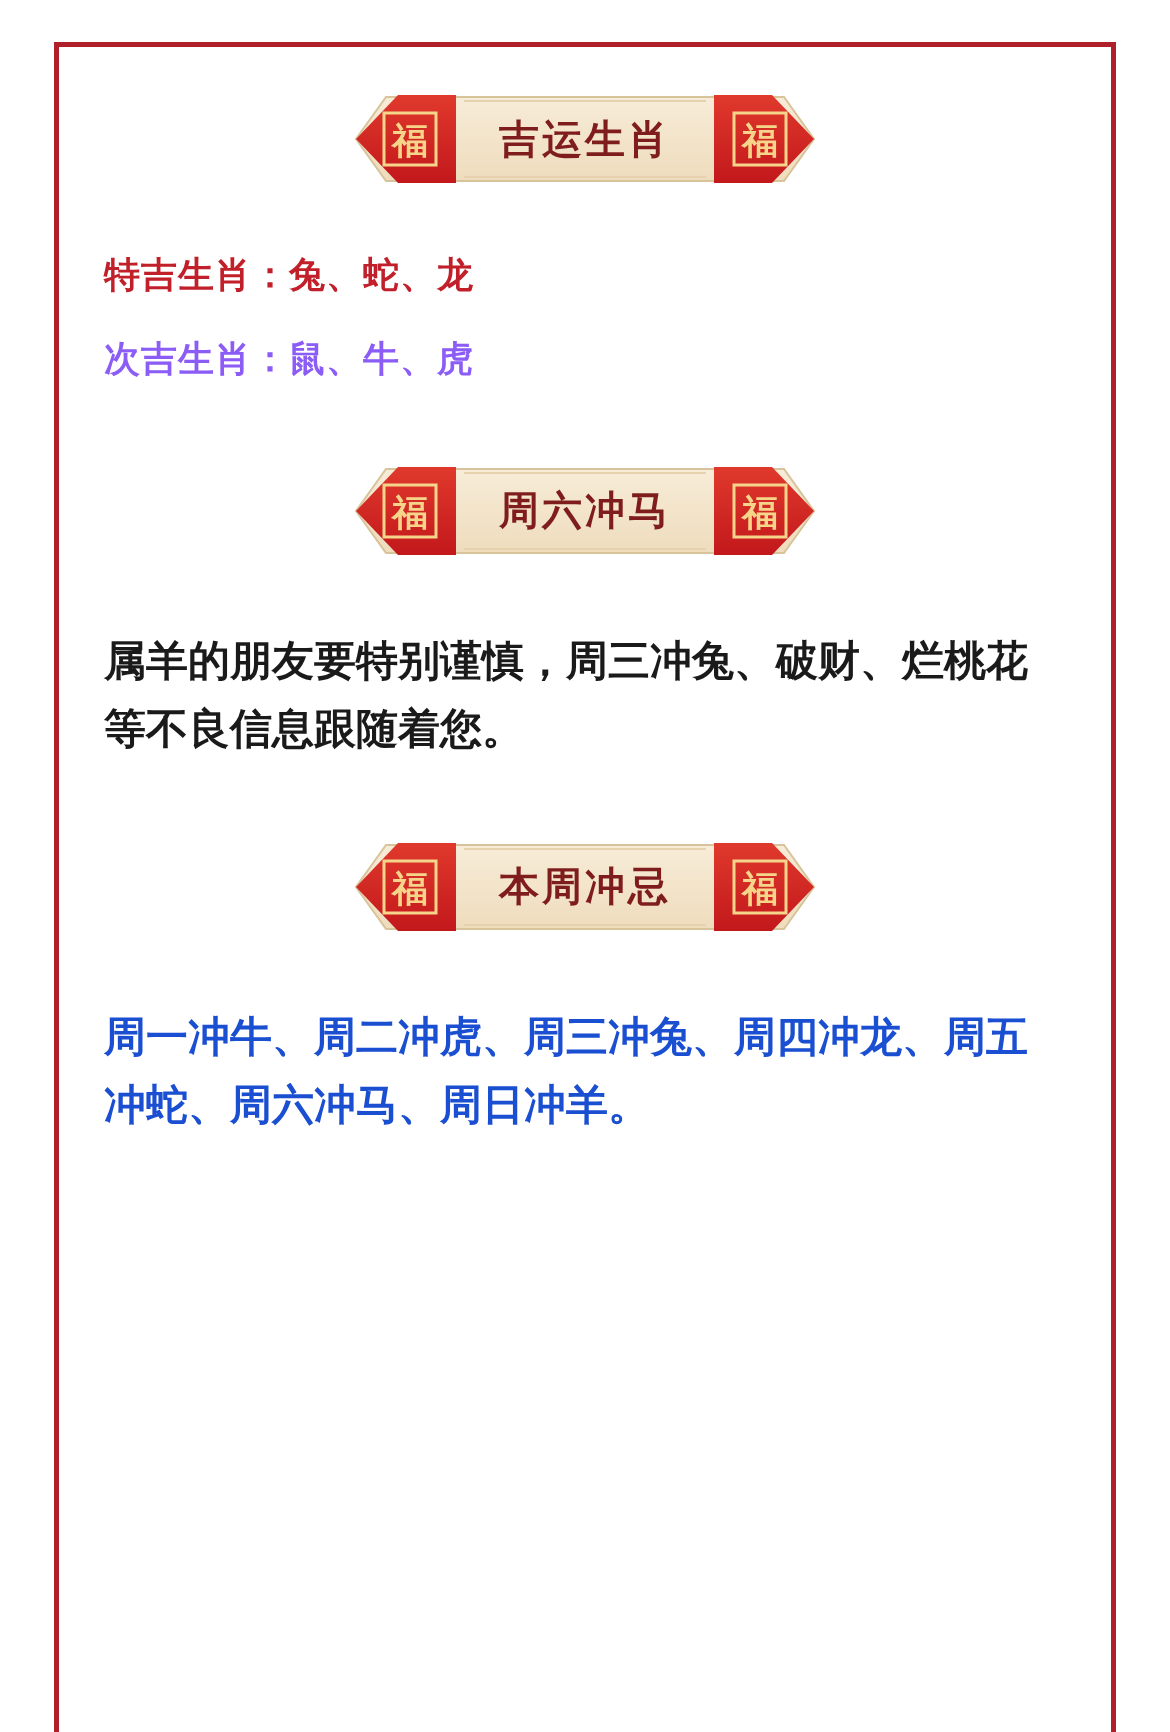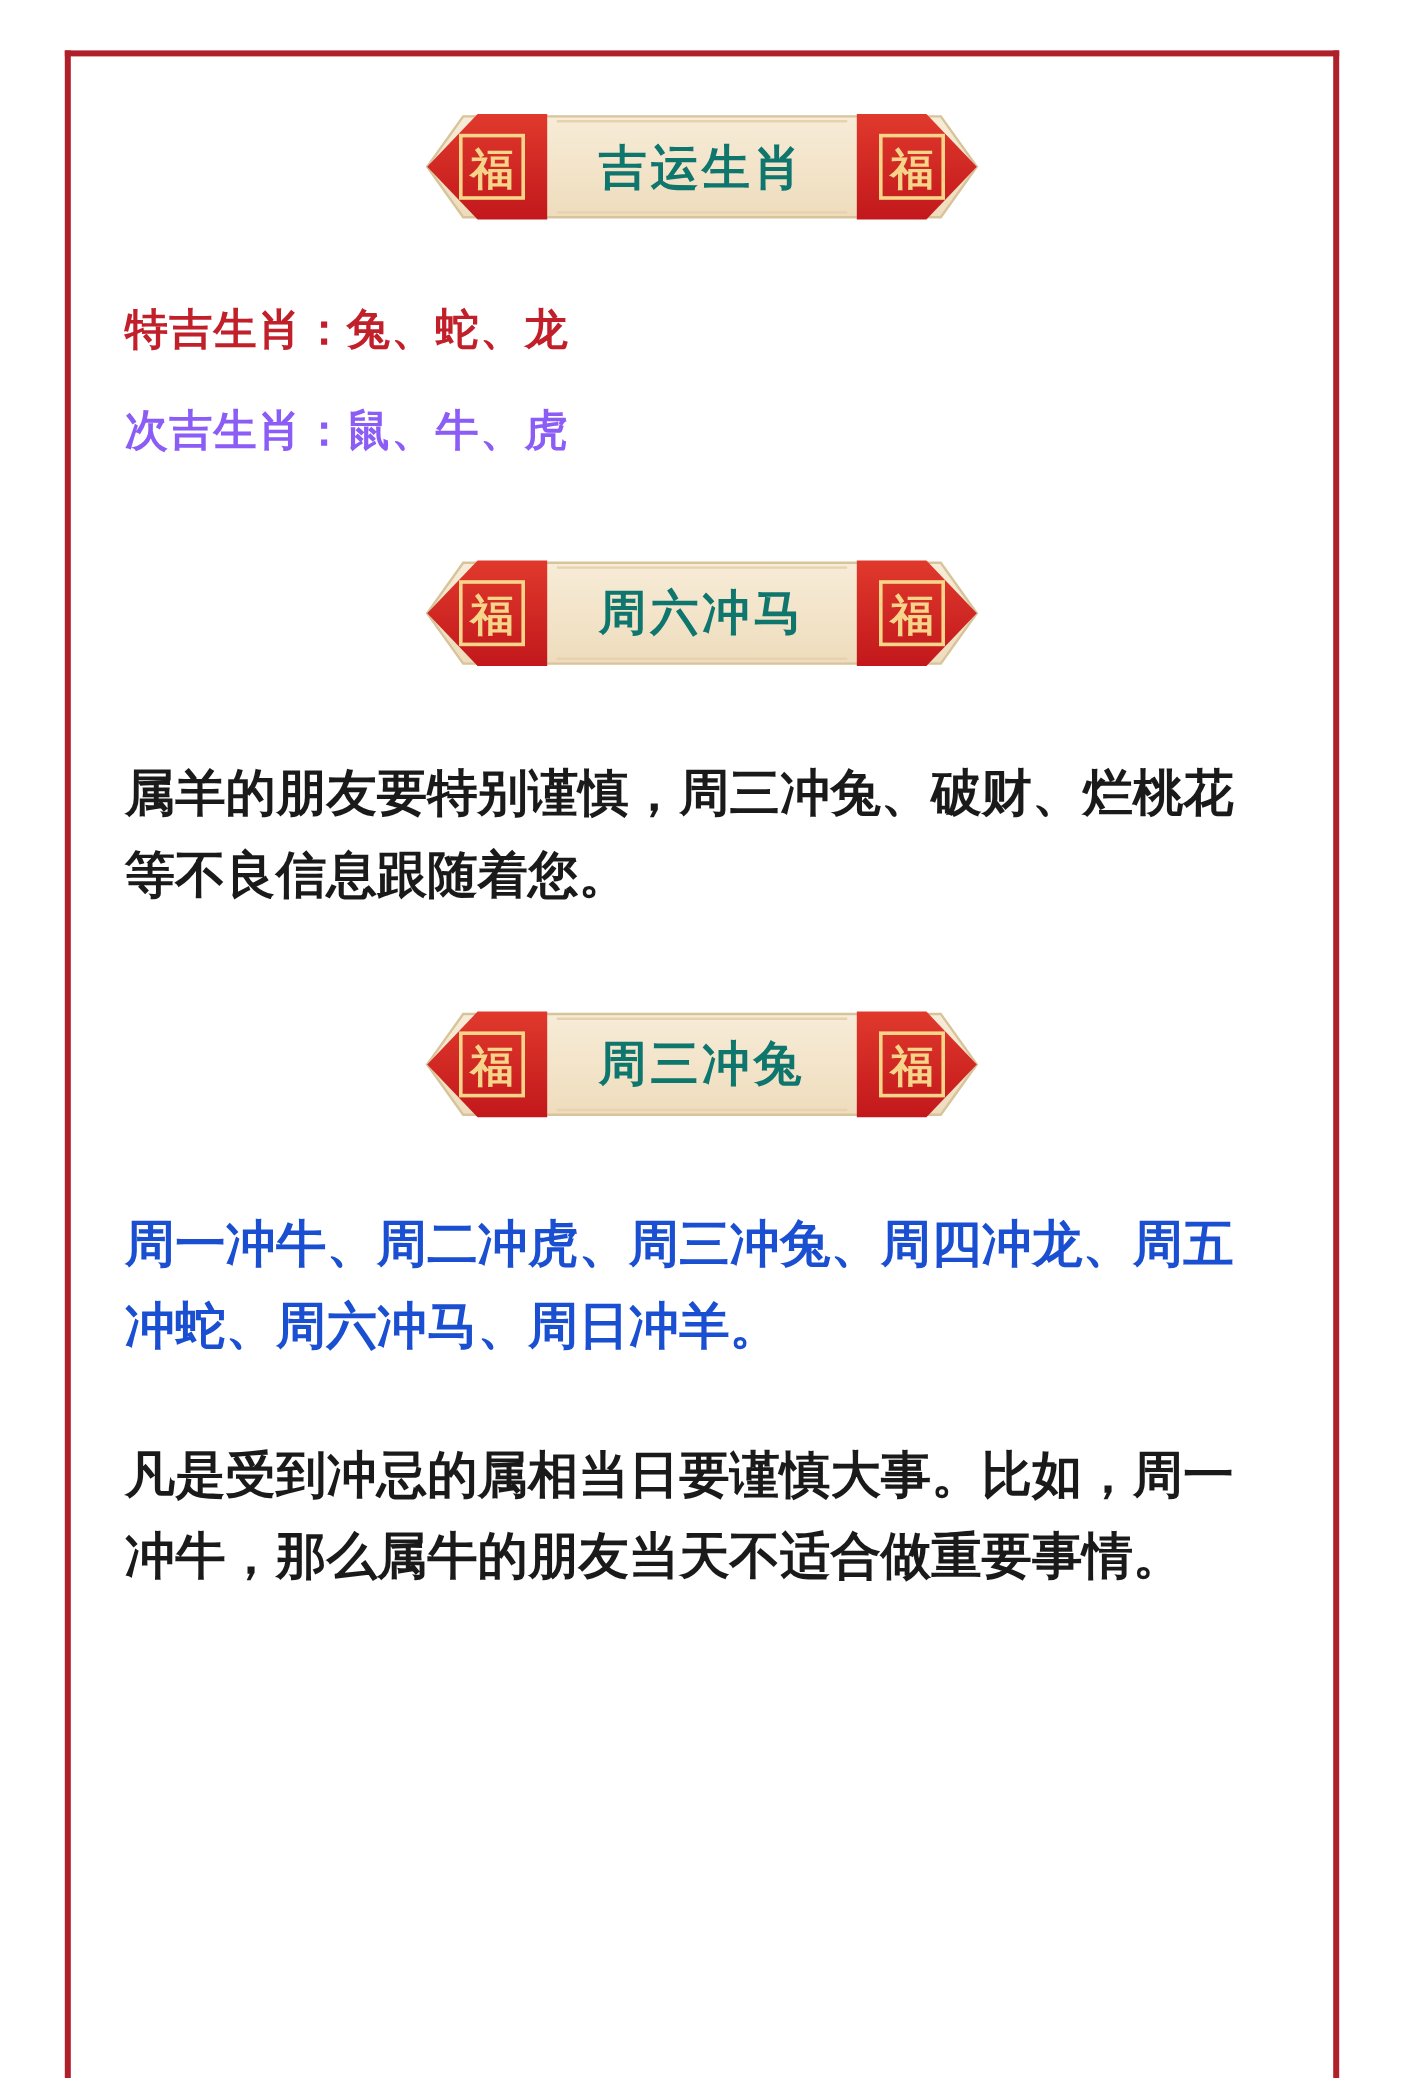--- a/index.html
+++ b/index.html
@@ -55,21 +55,21 @@
   .banner svg { display: block; }
   .banner .title {
     position: absolute;
     left: 0; right: 0;
     top: 0; bottom: 0;
     display: flex;
     align-items: center;
     justify-content: center;
     font-size: 40px;
     font-weight: bold;
-    color: #0f766e;
+    color: #7f1d1d;
     letter-spacing: 3px;
     font-family: "Liberation Sans", "DejaVu Sans", sans-serif;
   }
 
   
   .line {
     font-size: 36px;
     font-weight: bold;
     line-height: 1.55;
     letter-spacing: 1px;
@@ -191,27 +191,26 @@
             <path d="M40 10 H438 L468 52 L438 94 H40 L10 52 Z" fill="url(#gcenter3)" stroke="#d8c49a" stroke-width="2"></path>
             <path d="M10 52 L52 8 L110 8 L110 96 L52 96 Z" fill="url(#gred3)"></path>
             <path d="M468 52 L426 8 L368 8 L368 96 L426 96 Z" fill="url(#gred3)"></path>
             <rect x="38" y="26" width="52" height="52" fill="none" stroke="#f6d58a" stroke-width="3"></rect>
             <rect x="388" y="26" width="52" height="52" fill="none" stroke="#f6d58a" stroke-width="3"></rect>
             <text x="64" y="66" font-size="36" font-weight="bold" fill="#f6d58a" text-anchor="middle" font-family="Liberation Serif, DejaVu Serif, serif">福</text>
             <text x="414" y="66" font-size="36" font-weight="bold" fill="#f6d58a" text-anchor="middle" font-family="Liberation Serif, DejaVu Serif, serif">福</text>
             <path d="M118 14 H360" stroke="#e6d2ae" stroke-width="2"></path>
             <path d="M118 90 H360" stroke="#e6d2ae" stroke-width="2"></path>
           </svg>
-          <div class="title">周三冲兔</div>
+          <div class="title">本周冲忌</div>
         </div>
       </div>
 
       <div class="sp-64"></div>
 
       <div class="para blue">周一冲牛、周二冲虎、周三冲兔、周四冲龙、周五冲蛇、周六冲马、周日冲羊。</div>
 
       <div class="sp-56"></div>
 
-      <div class="para">凡是受到冲忌的属相当日要谨慎大事。比如，周一冲牛，那么属牛的朋友当天不适合做重要事情。</div>
 
     </div>
   </div>
 </div>
 
 </body></html>

